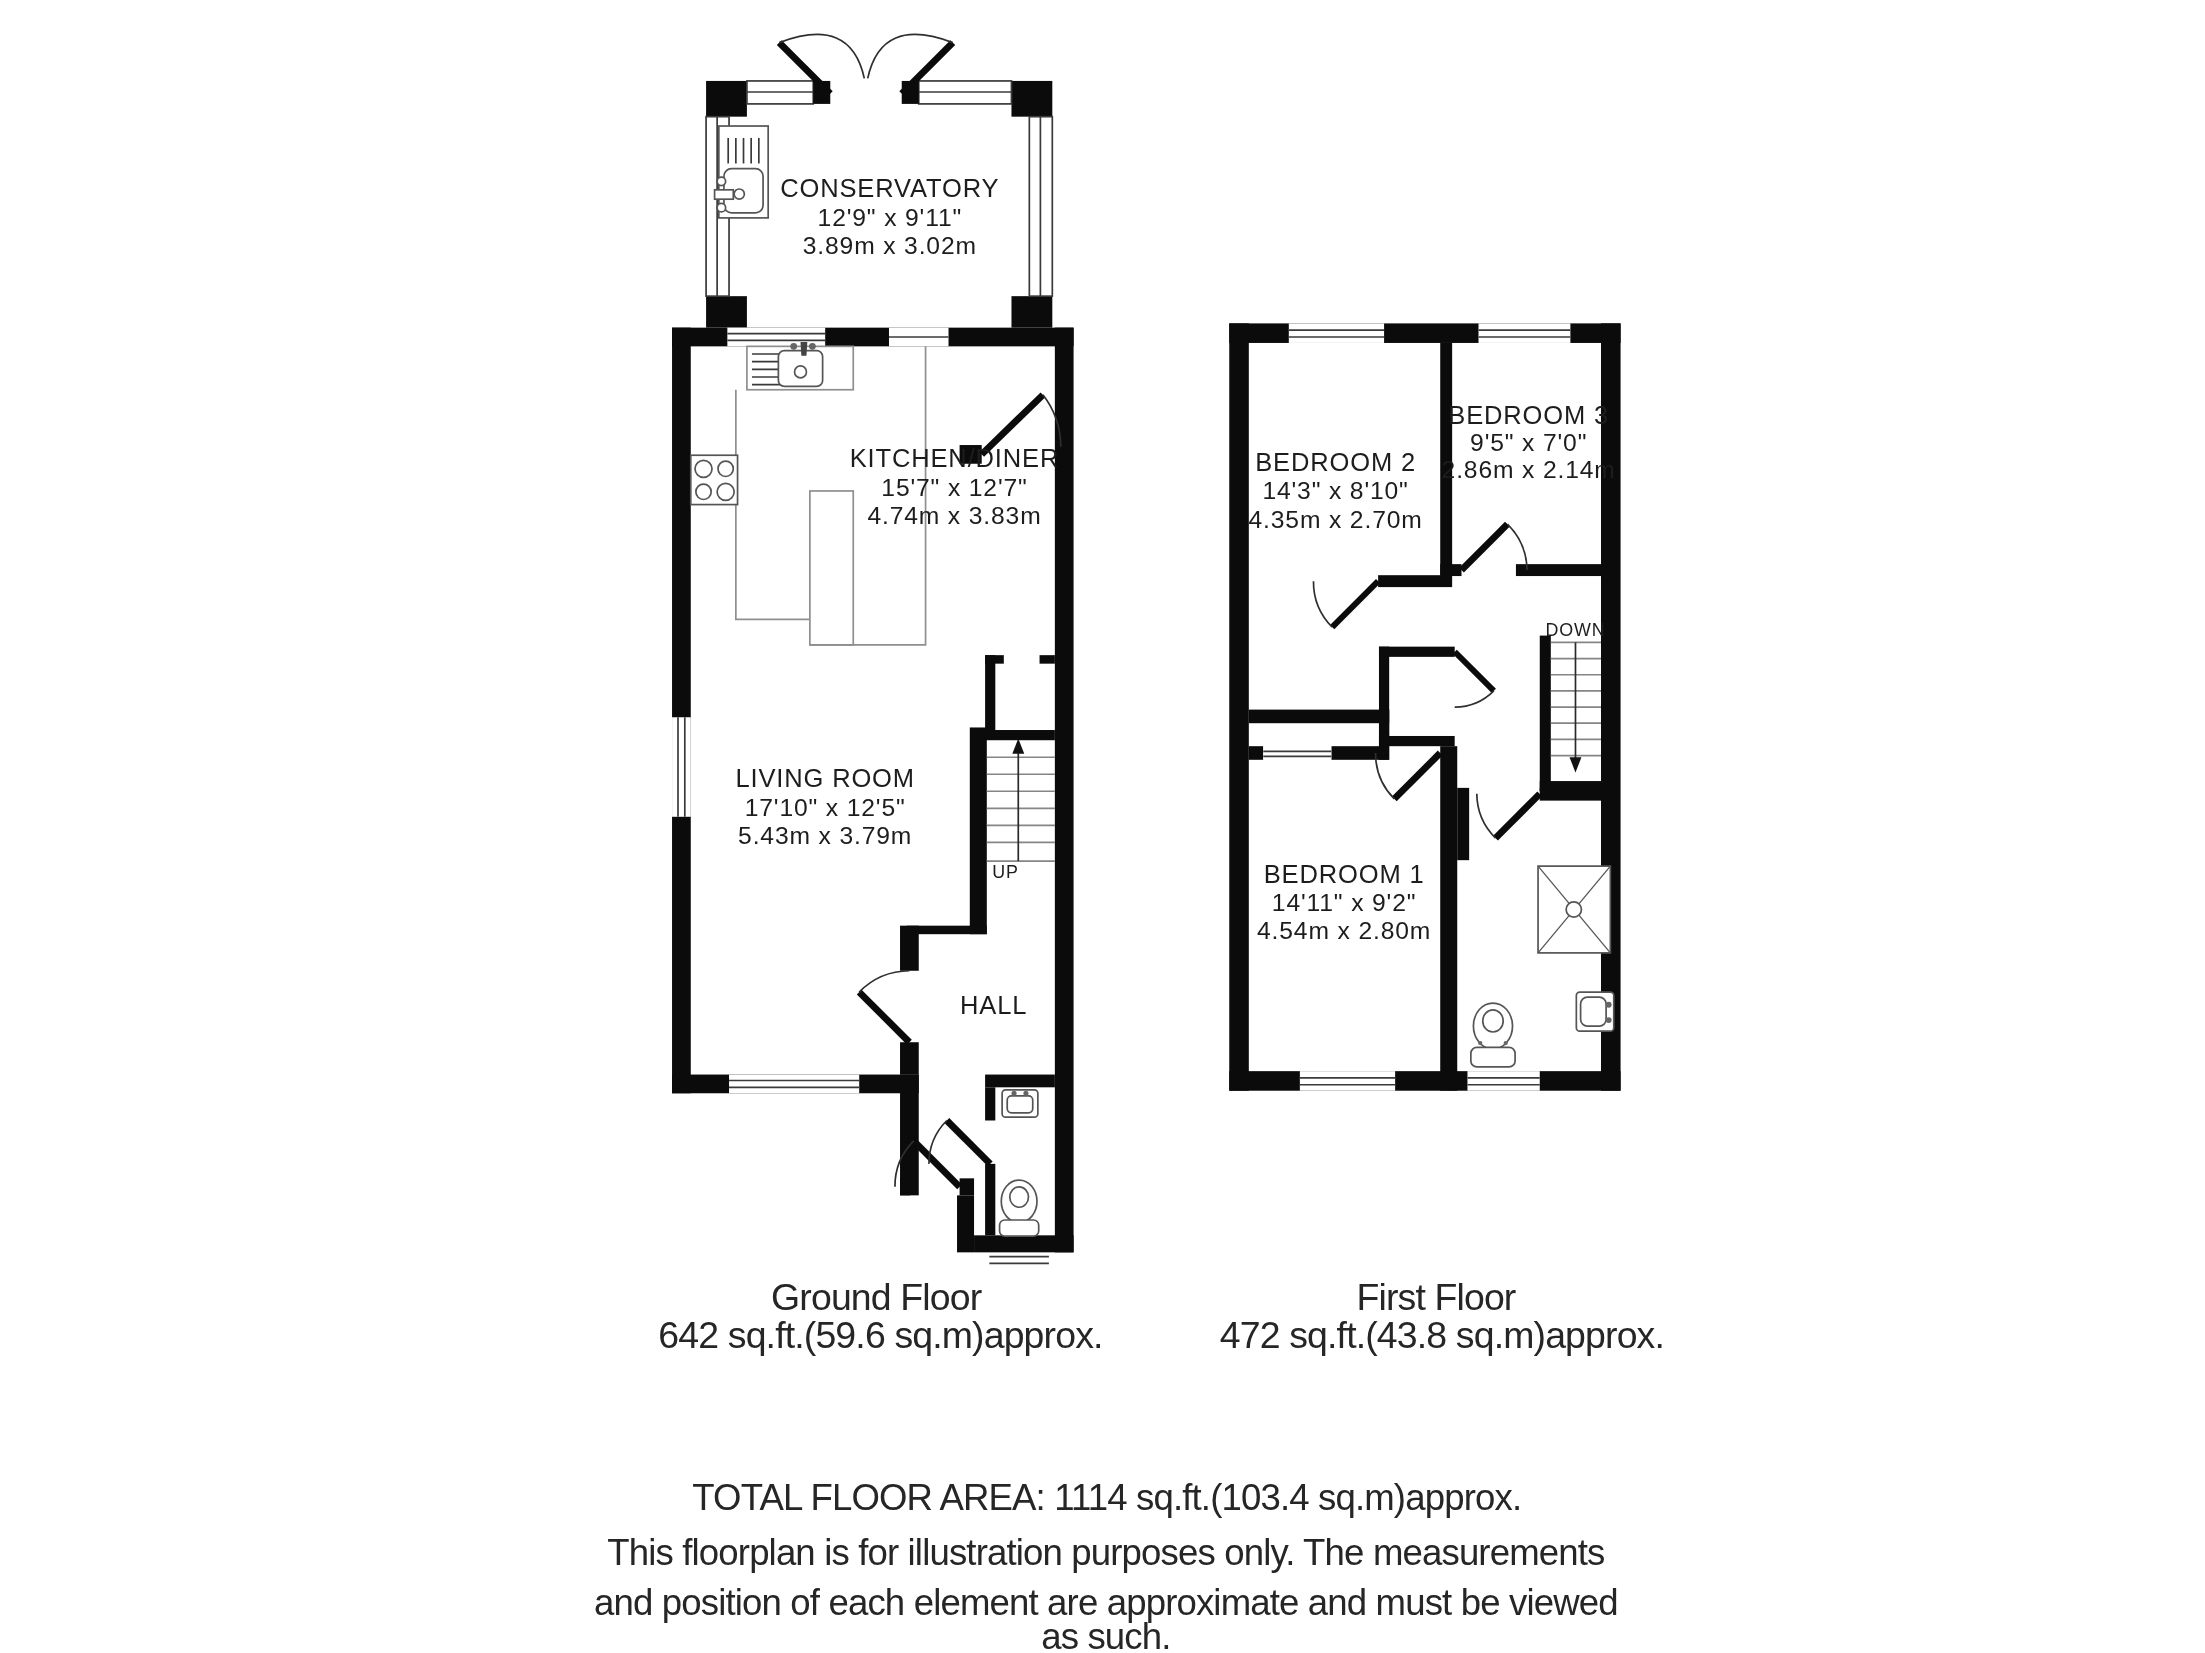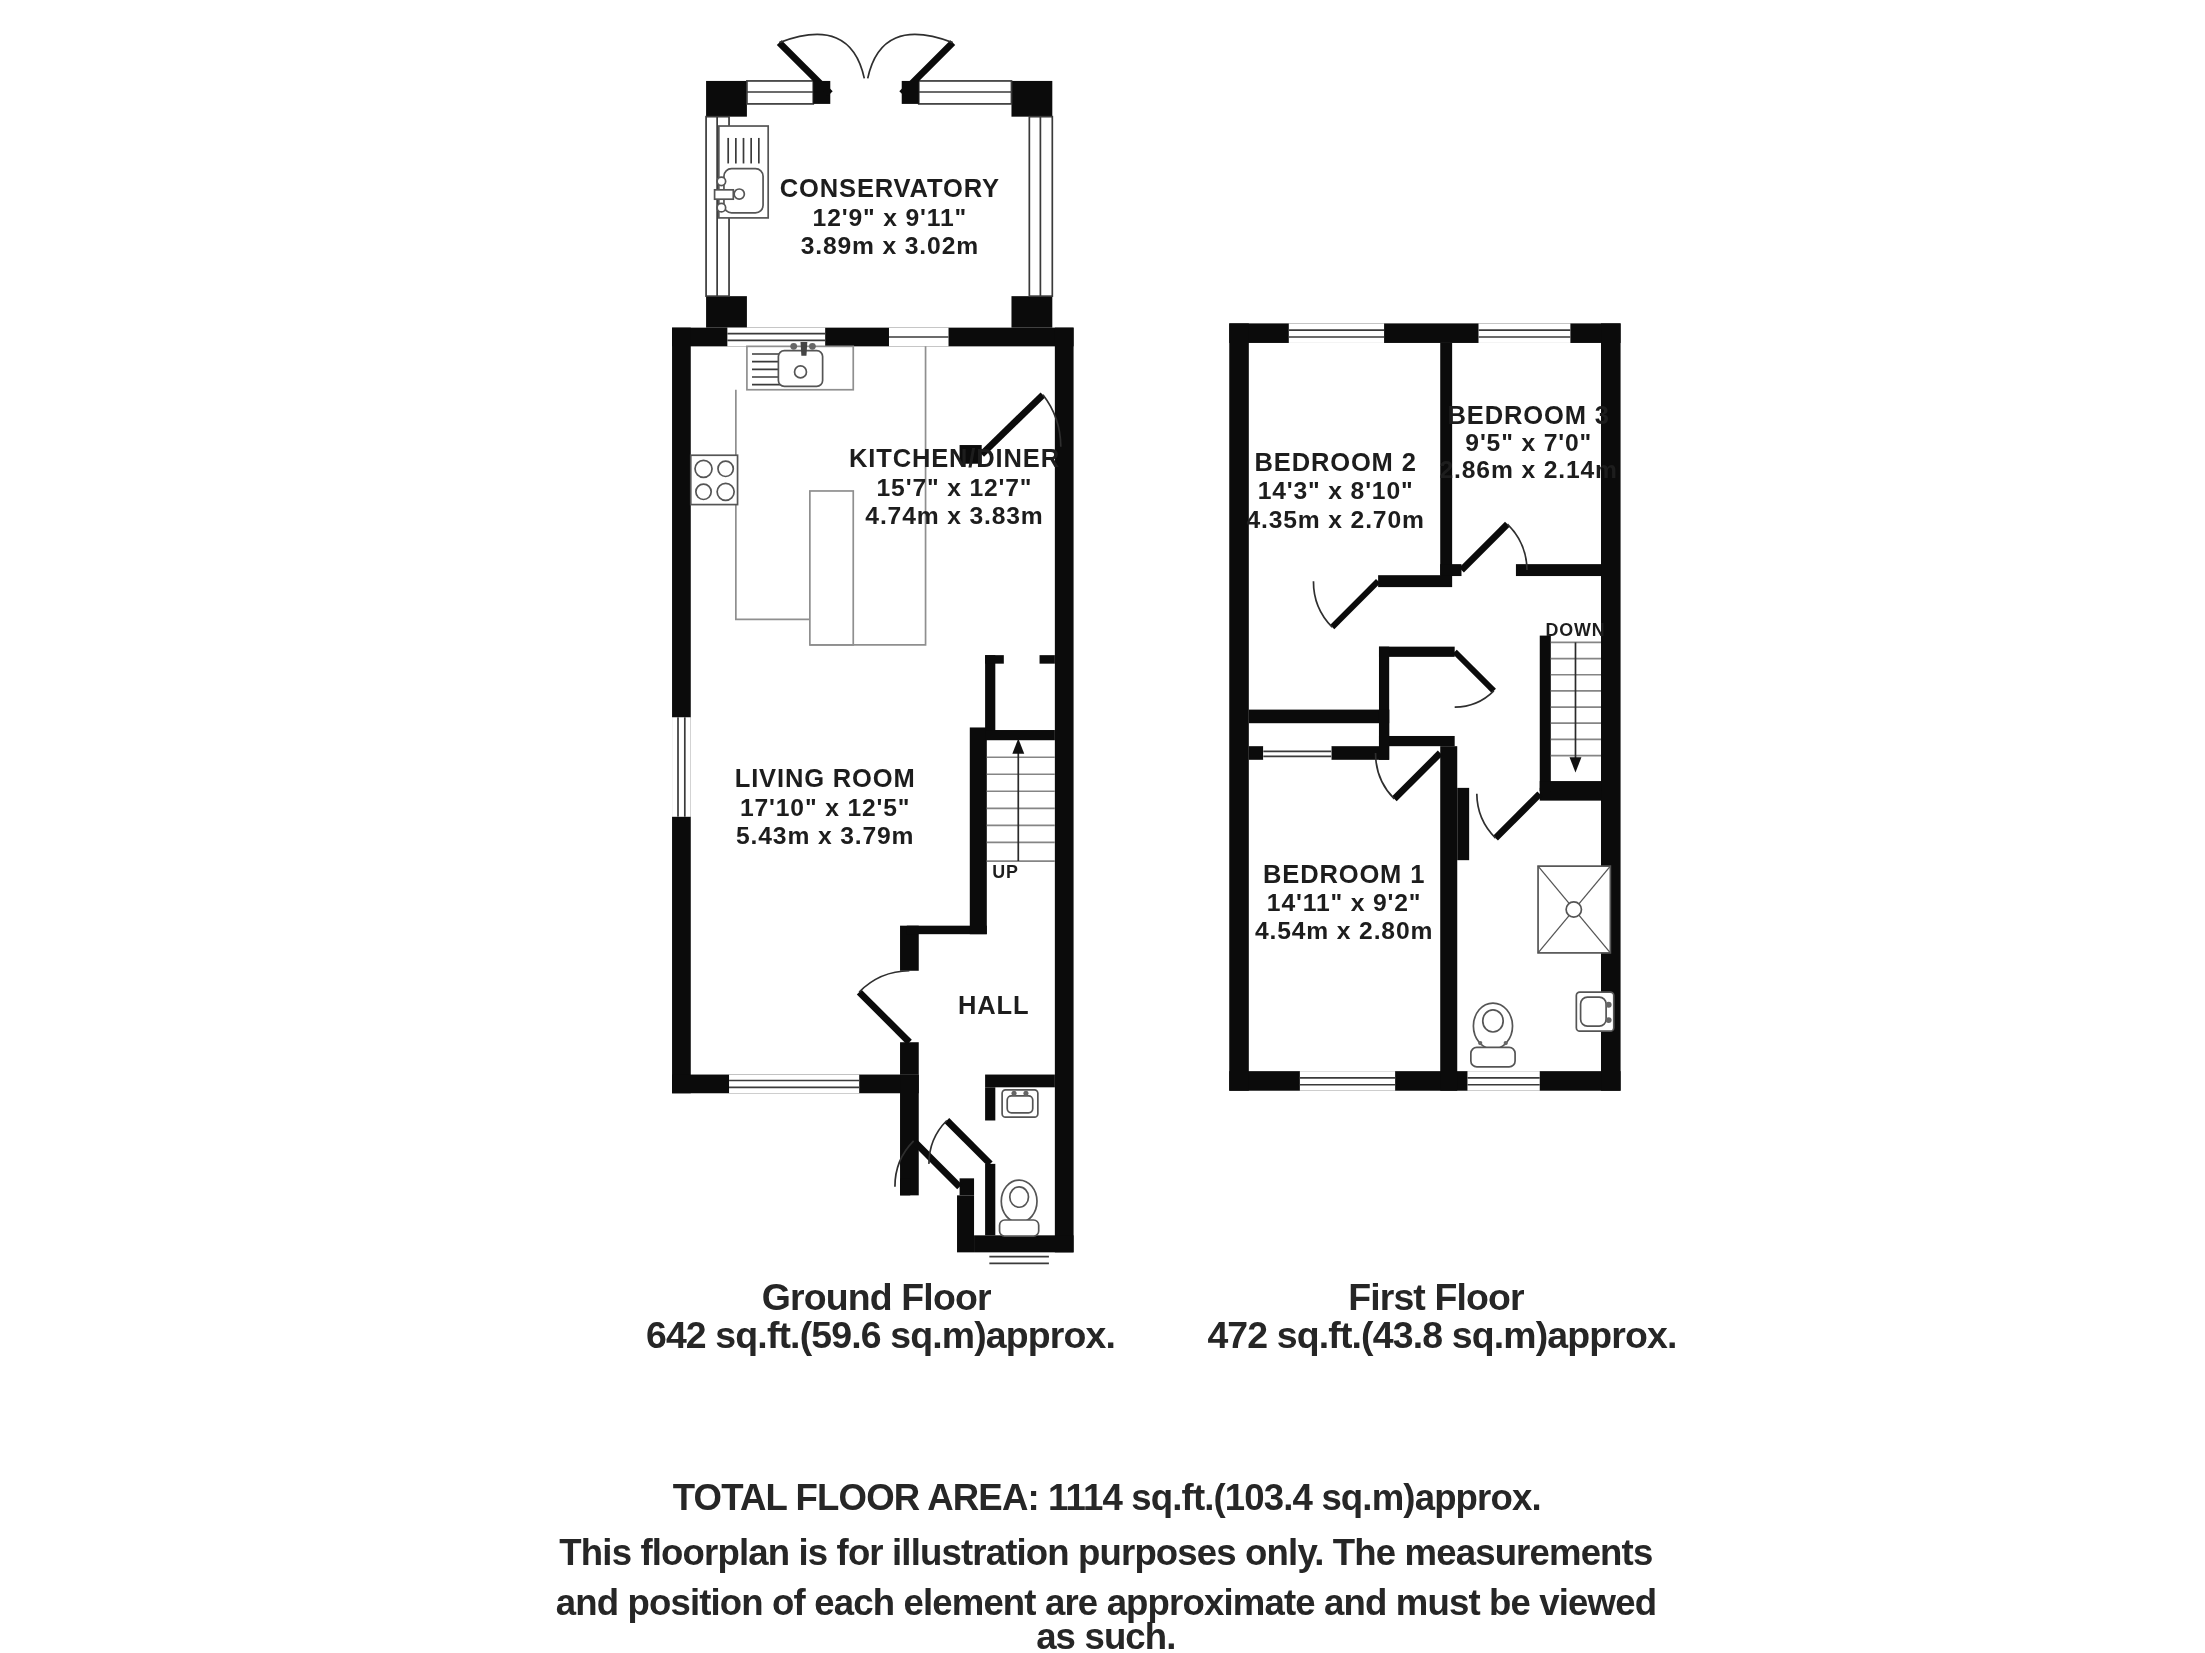--- a/index.html
+++ b/index.html
@@ -1,17 +1,17 @@
 <!DOCTYPE html>
 <html style="font-size:13.6px"><head>
 <meta charset="utf-8">
 <style>
   html,body{margin:0;padding:0;background:#ffffff;}
   .canvas{position:relative;width:2205px;height:1654px;background:#ffffff;overflow:hidden;
-          font-family:"Liberation Sans", sans-serif;font-weight:bold;}
+          font-family:"Liberation Sans", sans-serif;}
   svg{position:absolute;left:0;top:0;}
   text{fill:#1d1d1d;}
   .room-name{font-size:30px;letter-spacing:1px;}
   .room-dim{font-size:29px;letter-spacing:1px;}
   .stair-label{font-size:21px;letter-spacing:1px;}
   .caption{font-size:44px;letter-spacing:-1px;fill:#262626;}
   .footer-line{font-size:43px;letter-spacing:-1px;fill:#262626;}
   .wall{fill:#0b0b0b;}
   .winline{stroke:#3a3a3a;stroke-width:2;}
   .thin{stroke:#8f8f8f;stroke-width:2;fill:none;}

